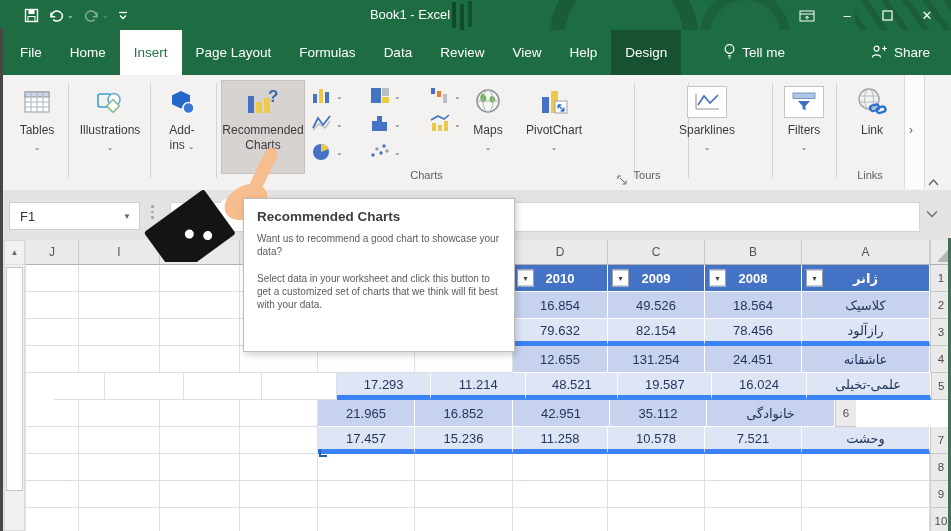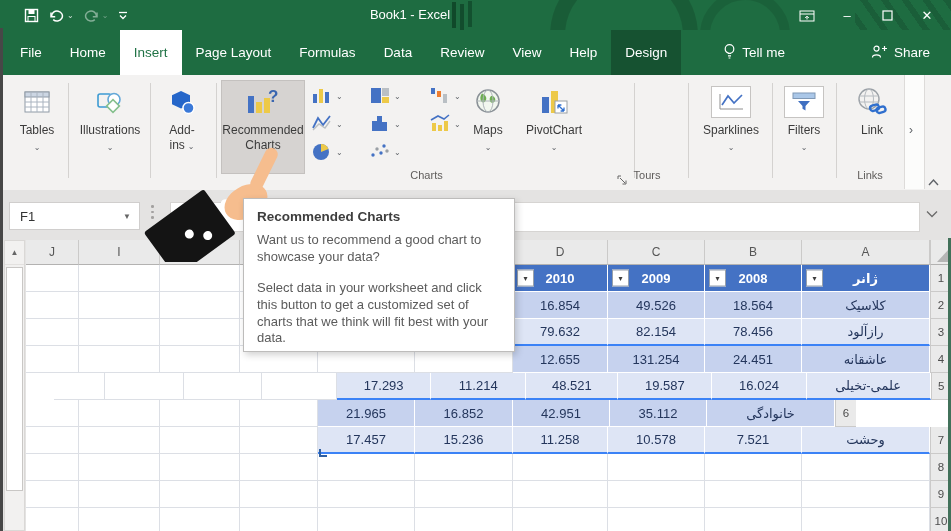--- a/index.html
+++ b/index.html
@@ -71,33 +71,33 @@
       background:#eaeaea;color:#565656;font-size:12px;display:flex;align-items:center;justify-content:center;}
   .corner{width:21px;box-sizing:border-box;background:#eaeaea;border-bottom:1px solid #b3b2b1;
           border-left:1px solid #cbcac9;display:flex;align-items:flex-end;justify-content:flex-end;}
   .grid{position:absolute;left:26px;top:27px;right:0;bottom:0;overflow:hidden;background:#fff;}
   .grow{display:flex;}
   .cell{box-sizing:border-box;border-right:1px solid #dcdfe5;border-bottom:1px solid #dcdfe5;
         font-size:13px;color:#24365c;display:flex;align-items:center;justify-content:center;background:#fff;}
   .cell.th{background:var(--tbl-header,#4472c4);color:#fff;font-weight:bold;
            border-right:1px solid #fff;border-bottom:1px solid #fff;position:relative;}
   .cell.bd{background:var(--band-dark,#c6d2ee);border-right:1px solid #fff;border-bottom:1px solid #fff;}
-  .cell.bl{background:var(--band-light,#dee5f5);border-right:1px solid #fff;border-bottom:2px solid #3b82f6;}
+  .cell.bl{background:var(--band-light,#dee5f5);border-right:1px solid #fff;border-bottom:5px solid #3b82f6;}
   .rnum{width:21px;box-sizing:border-box;background:#eaeaea;border-bottom:1px solid #cbcac9;
         border-left:1px solid #cbcac9;color:#4c4c4c;font-size:11.5px;display:flex;align-items:center;justify-content:center;}
   .filterbtn{position:absolute;left:4px;top:50%;transform:translateY(-50%);width:15px;height:15px;
              background:#fff;border:1px solid #97a0ab;color:#3d3d3d;font-size:8px;font-weight:normal;
              display:flex;align-items:center;justify-content:center;}
   .tblhandle{position:absolute;left:319px;top:210px;z-index:3;}
   
   .tooltip{position:absolute;left:243px;top:198px;width:272px;height:154px;background:#fff;
            border:1px solid #bdbcbb;box-shadow:2px 3px 7px rgba(0,0,0,.18);z-index:60;
            padding:10px 13px;box-sizing:border-box;}
   .tt-title{font-weight:bold;color:#3e3e3e;font-size:13.5px;margin-bottom:8px;}
-  .tt-p{color:#5b5b5b;font-size:13px;line-height:1.3;}
+  .tt-p{color:#5b5b5b;font-size:10px;line-height:1.3;}
   .tt-p2{margin-top:14px;}
   .hand{position:absolute;left:138px;top:144px;z-index:55;}
   .ledge{position:absolute;left:0;top:28px;bottom:0;width:3px;background:#474747;z-index:70;}
   .redge{position:absolute;right:0;top:238px;bottom:0;width:3px;background:#42715a;z-index:70;}
 </style>
 </head>
 <body>
 
 <div id="app">
 
@@ -349,21 +349,21 @@
     <span class="launcher">
       <svg width="11" height="11">
           <path d="M1,4 v-3 h3 M3,3 l5,5 M9,5.5 v3.5 h-3.5" stroke="#666" fill="none"></path>
         </svg>
     </span>
     <div class="sep" style="left:634px;"></div>
 
     <div class="grouplbl" style="left:620px;width:54px;">Tours</div>
     <div class="sep" style="left:688px;"></div>
 
-    <div class="bigbtn" style="left:694px;width:74px;">
+    <div class="bigbtn" style="left:670px;width:74px;">
       <span class="ic">
           <span class="iconbox">
         <svg width="30" height="22">
               <path d="M4,18 h23 M4,3 v15" stroke="#8f8f8f" fill="none"></path>
               <polyline points="6,14 12,5 18,12 26,4" stroke="#4472c4" stroke-width="1.7" fill="none"></polyline>
             </svg>
       </span>
         </span>
       <span>Sparklines</span>
       <span class="chev">⌄</span>

